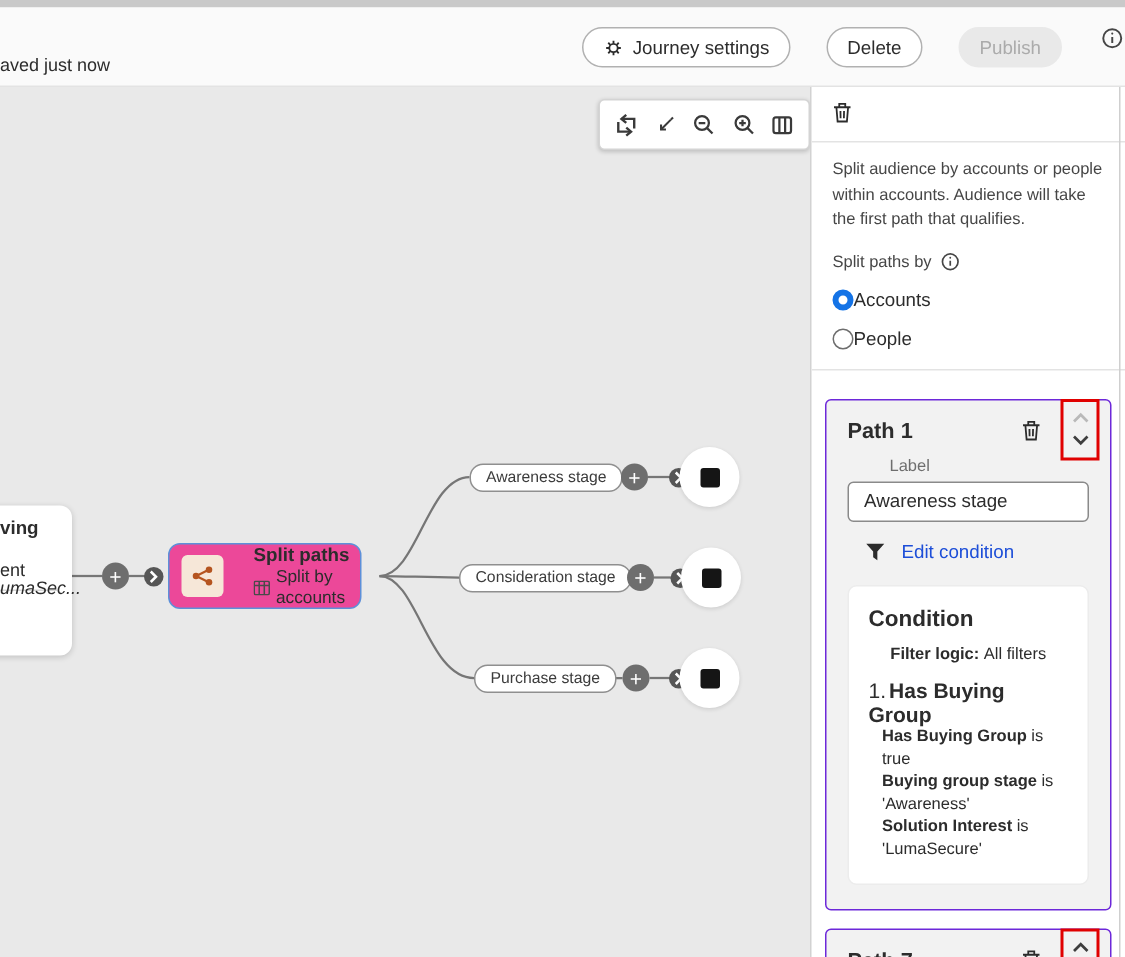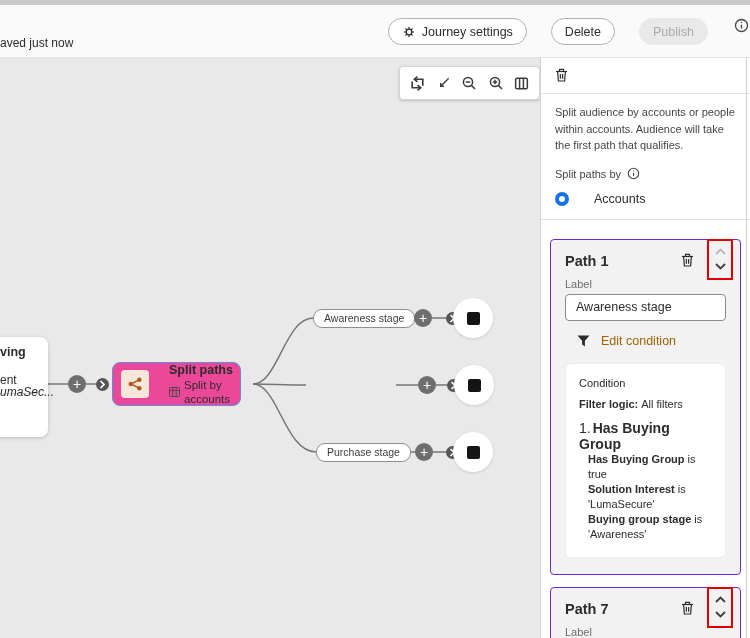--- a/index.html
+++ b/index.html
@@ -42,42 +42,42 @@
   .pill{position:absolute;height:19px;line-height:17px;background:#fff;border:1px solid #8f8f8f;border-radius:9px;
         padding:0 10px;font-size:10.5px;color:#3c3c3c;box-sizing:border-box;white-space:nowrap;}
   .end-circ{position:absolute;width:40px;height:40px;border-radius:50%;background:#fff;box-shadow:0 1px 3px rgba(0,0,0,.12);
             display:flex;align-items:center;justify-content:center;cursor:pointer;}
   .end-sq{width:13px;height:13px;background:#151515;border-radius:2px;}
   
   .p-trash{margin:10px 0 0 14px;background:none;border:none;padding:0;cursor:pointer;display:inline-flex;}
   .p-div{height:1px;background:#e3e3e3;margin-top:7px;}
   .p-desc{margin:10px 14px 0;font-size:11px;line-height:1.5;color:#464646;}
   .p-splitby{margin:13px 14px 0;display:flex;align-items:flex-end;gap:6px;font-size:11px;color:#464646;}
-  .radio-row{margin:12px 14px 0;display:flex;align-items:center;gap:25px;cursor:pointer;}
+  .radio-row{margin:12px 14px 0;display:flex;align-items:center;gap:0;cursor:pointer;}
   .radio{width:14px;height:14px;border-radius:50%;box-sizing:border-box;flex:none;}
   .radio.sel{border:4.5px solid #1473e6;background:#fff;}
   .radio.unsel{border:1.5px solid #6e6e6e;background:#fff;}
   .radio-lab{font-size:12.5px;color:#2c2c2c;}
   .p-div2{height:1px;background:#e3e3e3;margin-top:13px;}
   .cards{padding:19px 9px 0;}
   .card{position:relative;background:#f2f2f2;border:1px solid #6d28d9;border-radius:4px;
         padding:13px 14px 16px;margin-bottom:12px;box-sizing:border-box;}
   .card-title{font-size:14.5px;font-weight:bold;}
   .card-trash{position:absolute;top:13px;right:46px;background:none;border:none;padding:0;cursor:pointer;display:inline-flex;}
   .reorder-box{position:absolute;top:-1px;right:7px;width:26px;height:41px;border:2px solid #e00000;
                display:flex;flex-direction:column;align-items:center;justify-content:center;gap:3px;box-sizing:border-box;}
   .reorder-btn{background:none;border:none;padding:0;cursor:pointer;display:inline-flex;height:12px;align-items:center;}
-  .label-cap{margin-top:9px;font-size:11px;color:#6e6e6e;}
+  .label-cap{margin-top:9px;font-size:11px;color:#6e6e6e;margin-left:28px;}
   .label-input{margin-top:4px;width:100%;height:27px;box-sizing:border-box;border:1px solid #8a8a8a;border-radius:4px;
                background:#fff;font-family:inherit;font-size:12.5px;color:#2c2c2c;padding:0 10px;}
   .edit-cond{margin-top:12px;display:flex;align-items:center;gap:11px;padding-left:12px;background:none;border:none;
-             font-family:inherit;font-size:12.5px;color:#a16207;cursor:pointer;}
+             font-family:inherit;font-size:12.5px;color:#1d4ed8;cursor:pointer;}
   .cond-box{margin-top:14px;background:#fff;border:1px solid #ececec;border-radius:6px;padding:13px 13px 15px;}
-  .cond-title{font-size:11px;font-weight:normal;}
-  .cond-logic{margin-top:9px;font-size:11px;color:#2c2c2c;}
+  .cond-title{font-size:15px;font-weight:bold;}
+  .cond-logic{margin-top:9px;font-size:11px;color:#2c2c2c;text-align:center;}
   .cond-logic b{margin-right:3px;}
   .cond-group{margin-top:10px;font-size:14px;}
   .cond-group b{margin-left:2px;}
   .rule{margin-left:9px;font-size:11px;line-height:15px;color:#2c2c2c;}
   .rule b{margin-right:3px;}
   svg{display:block;}
 </style>
 </head>
 <body>
 
@@ -210,20 +210,21 @@
               <line x1="3.8" y1="0.5" x2="3.8" y2="9.5"></line>
                 <line x1="7.2" y1="0.5" x2="7.2" y2="9.5"></line>
             </svg>
           </span>
           <span>Split by accounts</span>
         </div>
       </span>
     </div>
 
     <div class="pill" style="left:313px;top:251px;">Awareness stage</div>
+    <div class="pill" style="left:306px;top:318px;">Consideration stage</div>
     <div class="pill" style="left:316px;top:385px;">Purchase stage</div>
 
     <div class="plus-circ" style="left:414px;top:251px;">+</div>
     <div class="plus-circ" style="left:418px;top:318px;">+</div>
     <div class="plus-circ" style="left:415px;top:385px;">+</div>
 
     <div class="chev-circ" style="left:446px;top:254px;">
       <svg width="7" height="9" viewBox="0 0 7 9" stroke="#fff" stroke-width="1.7" fill="none">
           <polyline points="1.5,1 5,4.5 1.5,8"></polyline>
         </svg>
@@ -271,20 +272,24 @@
           <circle cx="7.5" cy="7.5" r="6"></circle>
           <line x1="7.5" y1="6.7" x2="7.5" y2="10.6"></line>
           <circle cx="7.5" cy="4.4" r="0.7" fill="#464646" stroke="none"></circle>
         </svg>
       </span>
     </div>
 
     <div class="radio-row">
       <span class="radio sel"></span>
       <span class="radio-lab">Accounts</span>
+    </div>
+    <div class="radio-row">
+      <span class="radio unsel"></span>
+      <span class="radio-lab">People</span>
     </div>
 
     <div class="p-div2"></div>
 
     <div class="cards">
 
       <div class="card">
         <div class="card-title">Path 1</div>
         <button class="card-trash">
           <svg width="13" height="14" viewBox="0 0 13 14" stroke="#2c2c2c" stroke-width="1.2" fill="none">
@@ -322,24 +327,24 @@
           <div class="cond-logic">
             <b>Filter logic:</b><span>All filters</span>
           </div>
           <div class="cond-group">
             <span>1.</span><b>Has Buying Group</b>
           </div>
           <div class="rule">
             <b>Has Buying Group</b><span>is true</span>
           </div>
           <div class="rule">
+            <b>Buying group stage</b><span>is 'Awareness'</span>
+          </div>
+          <div class="rule">
             <b>Solution Interest</b><span>is 'LumaSecure'</span>
-          </div>
-          <div class="rule">
-            <b>Buying group stage</b><span>is 'Awareness'</span>
           </div>
         </div>
       </div>
 
       <div class="card">
         <div class="card-title">Path 7</div>
         <button class="card-trash">
           <svg width="13" height="14" viewBox="0 0 13 14" stroke="#2c2c2c" stroke-width="1.2" fill="none">
             <line x1="1" y1="3.5" x2="12" y2="3.5"></line>
               <polyline points="4.5,3.5 4.5,1.3 8.5,1.3 8.5,3.5"></polyline>

